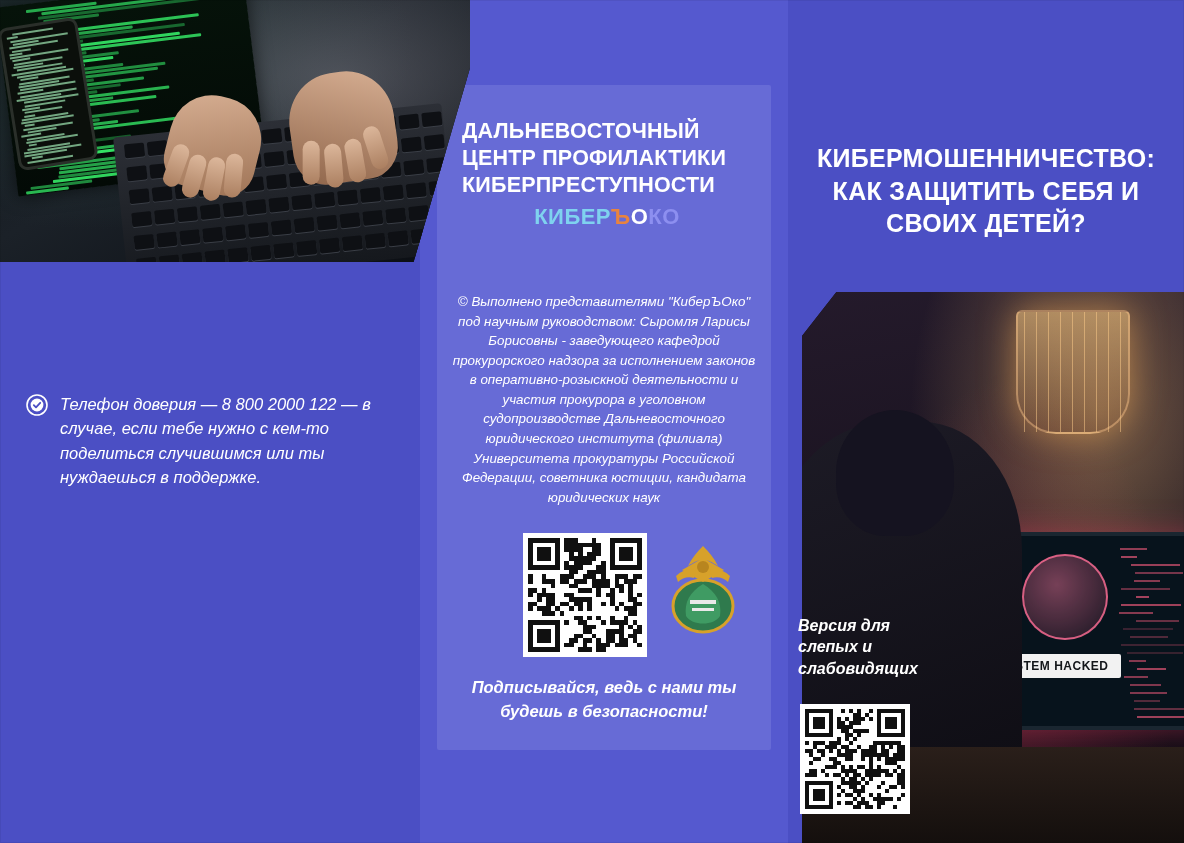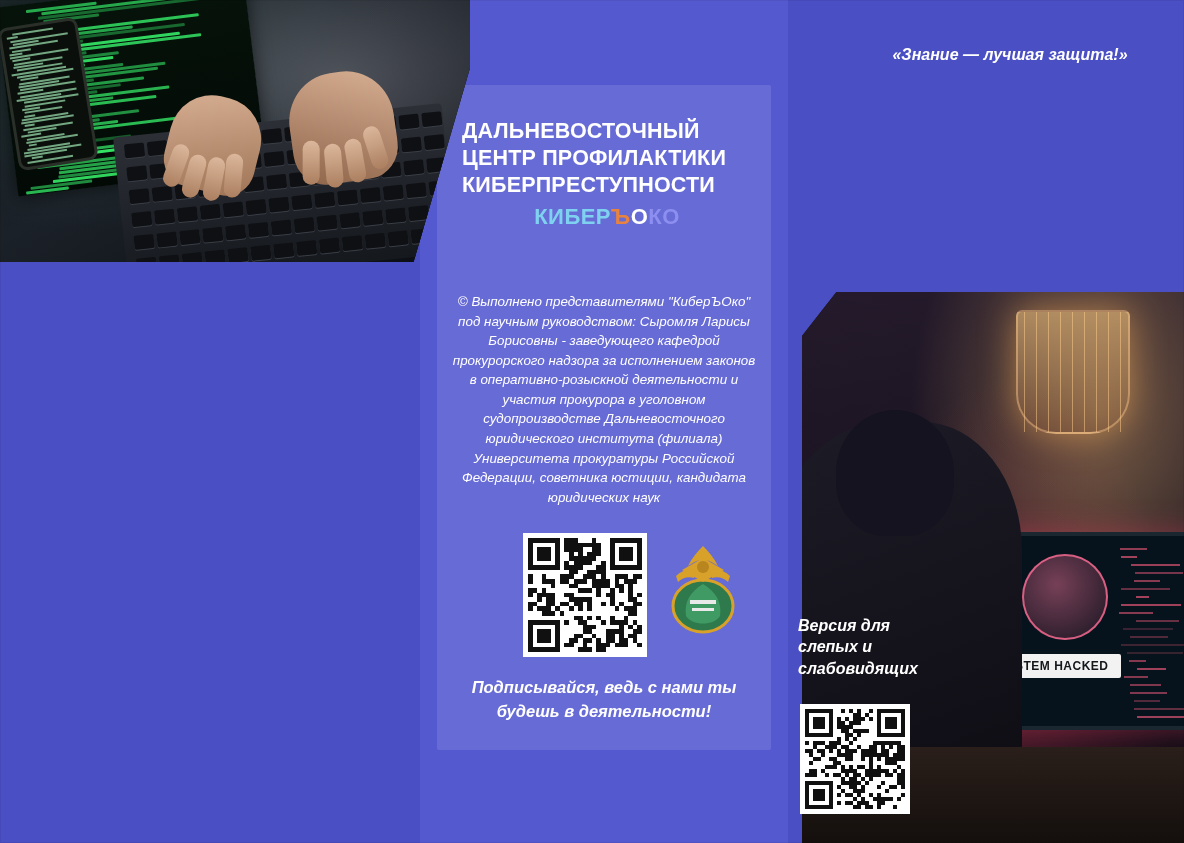--- a/index.html
+++ b/index.html
@@ -594,20 +594,30 @@
     <div class="hand h2">
       <div class="finger" style="left:8px; top:64px; transform:rotate(8deg);"></div>
       <div class="finger" style="left:30px; top:70px; transform:rotate(3deg);"></div>
       <div class="finger" style="left:52px; top:68px; transform:rotate(-2deg);"></div>
       <div class="finger" style="left:74px; top:58px; transform:rotate(-10deg);"></div>
     </div>
   </div>
 
 
   <div class="bullets">
+    <div class="bullet">
+      <span class="mark">
+        <svg width="22" height="22" viewBox="0 0 22 22">
+          <circle cx="11" cy="11" r="10" fill="none" stroke="#ffffff" stroke-width="1.6"></circle>
+          <circle cx="11" cy="11" r="6.4" fill="#ffffff"></circle>
+          <path d="M7.8 11.2l2.2 2.2 4.2-4.6" fill="none" stroke="#4b4fc4" stroke-width="1.8" stroke-linecap="round" stroke-linejoin="round"></path>
+        </svg>
+      </span>
+      <span class="txt">Телефон доверия — 8 800 2000 122 — в случае, если тебе нужно с кем-то поделиться случившимся или ты нуждаешься в поддержке.</span>
+    </div>
   </div>
 
   <div class="mid-title">ДАЛЬНЕВОСТОЧНЫЙ ЦЕНТР ПРОФИЛАКТИКИ КИБЕРПРЕСТУПНОСТИ</div>
 
   <div class="logo-row">
     <span class="c1">КИБЕР</span><span class="c2">Ъ</span><span class="c3">О</span><span class="c4">КО</span>
   </div>
 
   <div class="mid-body">© Выполнено представителями "КиберЪОко" под научным руководством: Сыромля Ларисы Борисовны - заведующего кафедрой прокурорского надзора за исполнением законов в оперативно-розыскной деятельности и участия прокурора в уголовном судопроизводстве Дальневосточного юридического института (филиала) Университета прокуратуры Российской Федерации, советника юстиции, кандидата юридических наук</div>
 
@@ -1249,23 +1259,23 @@
       <path d="M16 30 L37 18 L58 30 L37 42 Z" fill="#d7a12a"></path>
       <path d="M37 6 C31 12 26 18 22 26 C28 22 32 20 37 20 C42 20 46 22 52 26 C48 18 43 12 37 6 Z" fill="#d7a12a"></path>
       <circle cx="37" cy="27" r="6" fill="#b8851f"></circle>
       <path d="M10 36 C16 30 24 28 30 30 L28 38 C22 36 16 38 12 42 Z" fill="#d7a12a"></path>
       <path d="M64 36 C58 30 50 28 44 30 L46 38 C52 36 58 38 62 42 Z" fill="#d7a12a"></path>
       <path d="M24 60 h26 v4 h-26 z" fill="#e9e9e9"></path>
       <path d="M26 68 h22 v3 h-22 z" fill="#e9e9e9"></path>
     </svg>
   </div>
 
-  <div class="mid-foot">Подписывайся, ведь с нами ты будешь в деятельности!</div>
-
-  <div class="quote">«Знание — лучшая защита!»</div>
+  <div class="mid-foot">Подписывайся, ведь с нами ты будешь в безопасности!</div>
+
+  <div class="right-title">КИБЕРМОШЕННИЧЕСТВО: КАК ЗАЩИТИТЬ СЕБЯ И СВОИХ ДЕТЕЙ?</div>
 
   <div class="photo-hacker">
     <div class="room"></div>
     <div class="lamp" id="lampbars">
         <i style="left: 6px;"></i>
         <i style="left: 18px;"></i>
         <i style="left: 30px;"></i>
         <i style="left: 42px;"></i>
         <i style="left: 54px;"></i>
         <i style="left: 66px;"></i>

